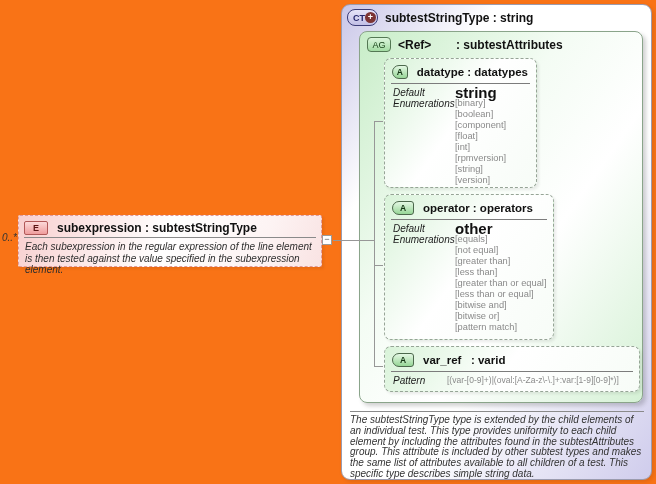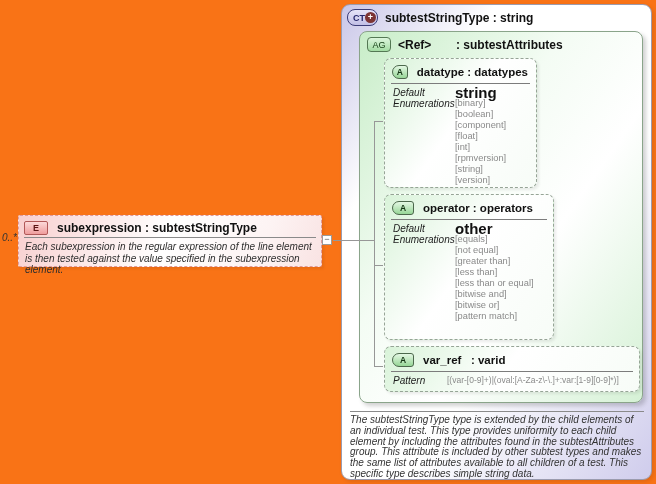--- a/index.html
+++ b/index.html
@@ -176,20 +176,21 @@
         <div class="facets">
           <div class="facet-grid">
             <div class="facet-label">Default</div>
             <div class="facet-default">other</div>
             <div class="facet-label">Enumerations</div>
             <div>
                 <div class="enum-item">[equals]</div>
                 <div class="enum-item">[not equal]</div>
                 <div class="enum-item">[greater than]</div>
                 <div class="enum-item">[less than]</div>
+                <div class="enum-item">[greater than or equal]</div>
                 <div class="enum-item">[less than or equal]</div>
                 <div class="enum-item">[bitwise and]</div>
                 <div class="enum-item">[bitwise or]</div>
                 <div class="enum-item">[pattern match]</div>
               </div>
           </div>
         </div>
       </div>
 
       <div class="attr-box attr-varref">

